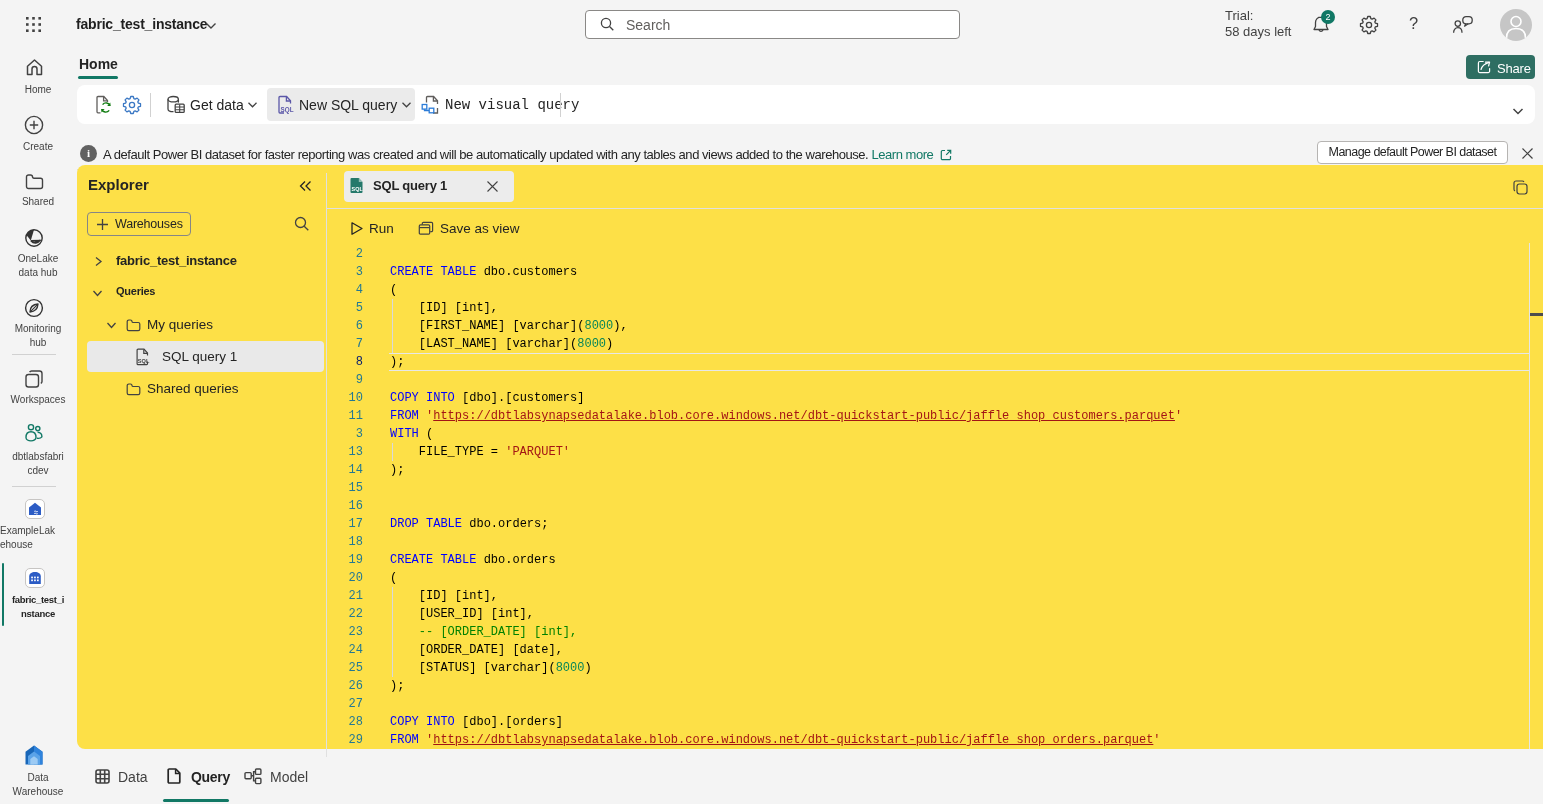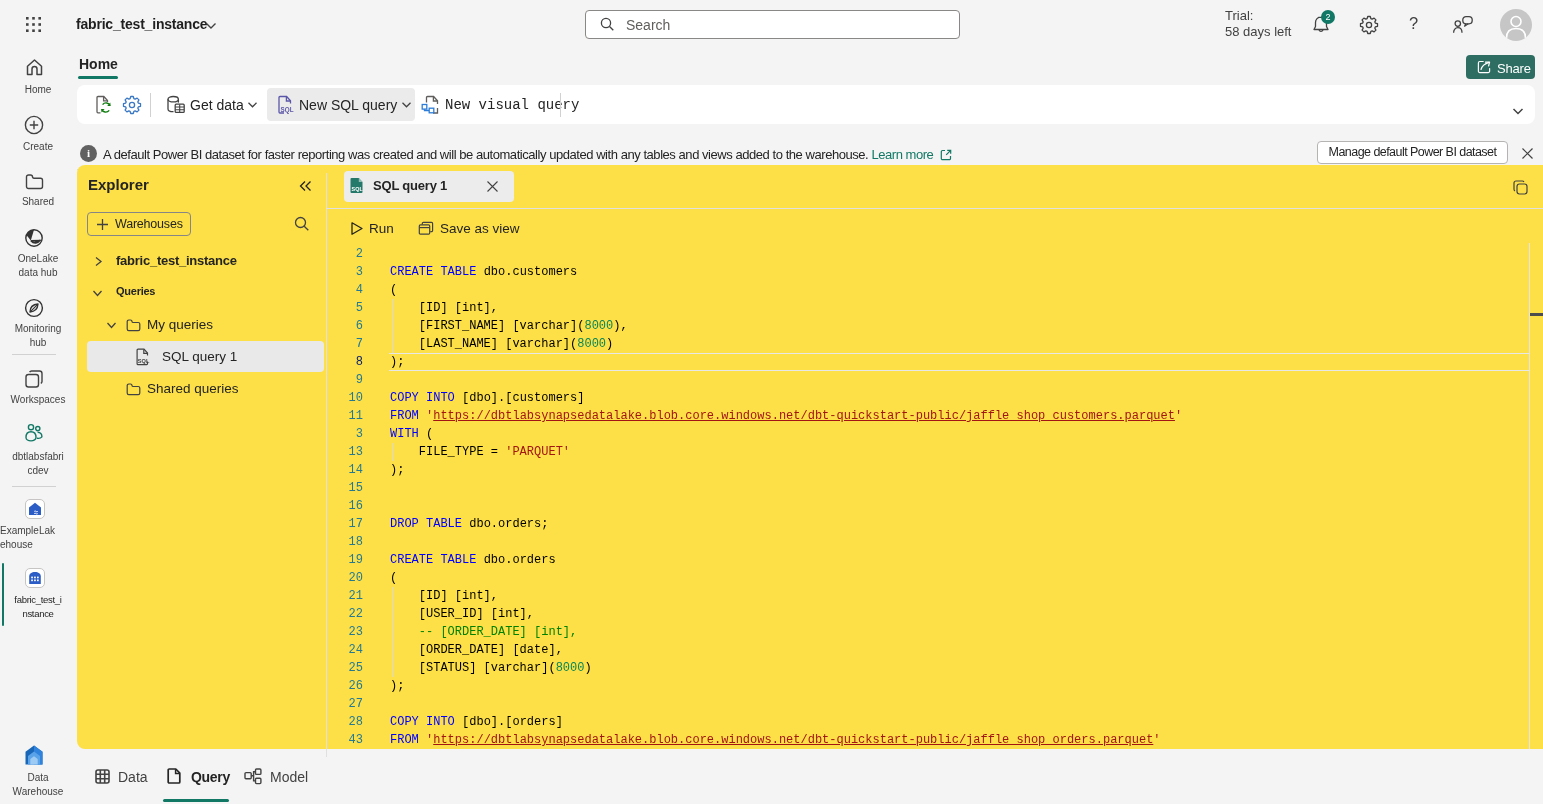--- a/index.html
+++ b/index.html
@@ -137,21 +137,21 @@
     <path d="M1.2 5.4 C1.2 2.8 3.6 1 7 1 C10.4 1 12.8 2.8 12.8 5.4 L12.8 13 L1.2 13 Z" fill="#2c5cc5"></path>
     <g fill="#fff">
       <rect x="3.2" y="5.6" width="1.7" height="1.7"></rect>
         <rect x="6.1" y="5.6" width="1.7" height="1.7"></rect>
         <rect x="9" y="5.6" width="1.7" height="1.7"></rect>
       <rect x="3.2" y="8.5" width="1.7" height="1.7"></rect>
         <rect x="6.1" y="8.5" width="1.7" height="1.7"></rect>
         <rect x="9" y="8.5" width="1.7" height="1.7"></rect>
     </g>
   </svg>
-  <div class="abs" style="left:0;top:545px;width:76px;text-align:center;line-height:13.5px;font-weight:400;color:#242424;font-size:9.5px;letter-spacing:-0.3px;">fabric_test_i<br>nstance</div>
+  <div class="abs" style="left:0;top:545px;width:76px;text-align:center;line-height:13.5px;font-weight:700;color:#242424;font-size:9.5px;letter-spacing:-0.3px;">fabric_test_i<br>nstance</div>
 
   <svg class="abs" style="left:24px;top:697px" width="20" height="20" viewBox="0 0 20 20">
     <path d="M1.5 6.8 L10 0.5 L18.5 6.8 L18.5 19.5 L1.5 19.5 Z" fill="#1866b8"></path>
     <path d="M10 0.5 L18.5 6.8 L18.5 19.5 L10 19.5 Z" fill="#2f83dc"></path>
     <path d="M4 11 L10 6.5 L16 11 L16 19.5 L4 19.5 Z" fill="#5ba3e8"></path>
     <path d="M6.3 14 L10 11.2 L13.7 14 L13.7 19.5 L6.3 19.5 Z" fill="#9dcbf4"></path>
   </svg>
   <div class="abs" style="left:0;top:723px;width:76px;text-align:center;line-height:13.5px;">Data<br>Warehouse</div>
 </div>
 
@@ -337,21 +337,21 @@
     <div>19</div>
     <div>20</div>
     <div>21</div>
     <div>22</div>
     <div>23</div>
     <div>24</div>
     <div>25</div>
     <div>26</div>
     <div>27</div>
     <div>28</div>
-    <div>43</div>
+    <div>29</div>
   </div>
   <div class="abs mono" id="code" style="left:63px;top:2px;font-size:12px;line-height:18px;color:#000;white-space:pre;"><div class="cl">&nbsp;</div><div class="cl"><span class="k">CREATE</span> <span class="k">TABLE</span> dbo.customers</div><div class="cl">(</div><div class="cl">    [ID] [int],</div><div class="cl">    [FIRST_NAME] [varchar](<span class="n">8000</span>),</div><div class="cl">    [LAST_NAME] [varchar](<span class="n">8000</span>)</div><div class="cl">);</div><div class="cl">&nbsp;</div><div class="cl"><span class="k">COPY</span> <span class="k">INTO</span> [dbo].[customers]</div><div class="cl"><span class="k">FROM</span> <span class="s">'</span><span class="u">https://dbtlabsynapsedatalake.blob.core.windows.net/dbt-quickstart-public/jaffle_shop_customers.parquet</span><span class="s">'</span></div><div class="cl"><span class="k">WITH</span> (</div><div class="cl">    FILE_TYPE = <span class="s">'PARQUET'</span></div><div class="cl">);</div><div class="cl">&nbsp;</div><div class="cl">&nbsp;</div><div class="cl"><span class="k">DROP</span> <span class="k">TABLE</span> dbo.orders;</div><div class="cl">&nbsp;</div><div class="cl"><span class="k">CREATE</span> <span class="k">TABLE</span> dbo.orders</div><div class="cl">(</div><div class="cl">    [ID] [int],</div><div class="cl">    [USER_ID] [int],</div><div class="cl"><span class="c">    -- [ORDER_DATE] [int],</span></div><div class="cl">    [ORDER_DATE] [date],</div><div class="cl">    [STATUS] [varchar](<span class="n">8000</span>)</div><div class="cl">);</div><div class="cl">&nbsp;</div><div class="cl"><span class="k">COPY</span> <span class="k">INTO</span> [dbo].[orders]</div><div class="cl"><span class="k">FROM</span> <span class="s">'</span><span class="u">https://dbtlabsynapsedatalake.blob.core.windows.net/dbt-quickstart-public/jaffle_shop_orders.parquet</span><span class="s">'</span></div></div>
   </div>
 </div>
 <div class="abs" style="left:326px;top:173px;width:1px;height:584px;background:#e0e0e0;"></div>
 
 <div class="abs" id="bottombar" style="left:77px;top:757px;width:1466px;height:47px;">
 
   <svg class="abs" style="left:18px;top:12px" width="15" height="15" viewBox="0 0 15 15">
     <rect x="1" y="1" width="13" height="13" rx="2" fill="none" stroke="#424242" stroke-width="1.6"></rect>

